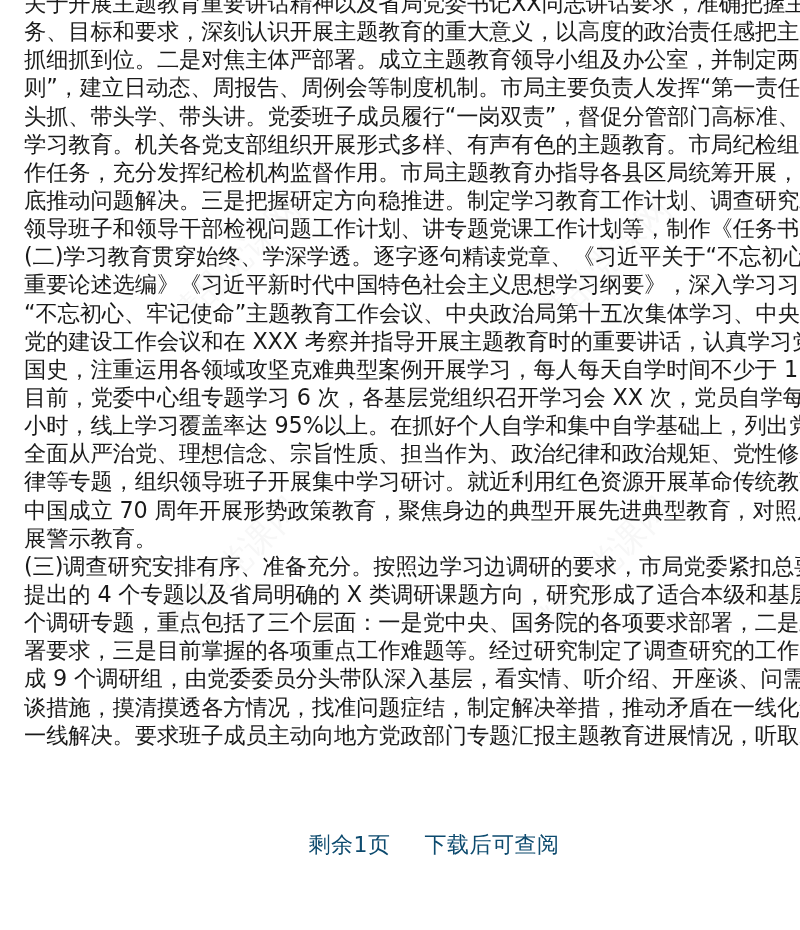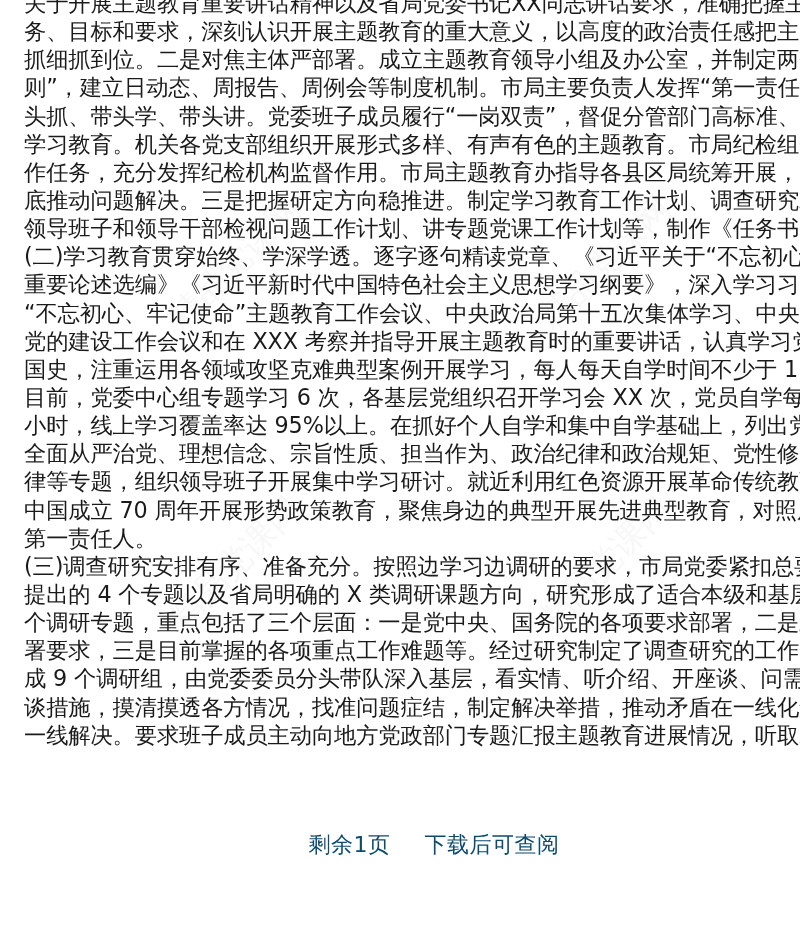--- a/index.html
+++ b/index.html
@@ -94,21 +94,21 @@
     <li class="line">(二)学习教育贯穿始终、学深学透。逐字逐句精读党章、《习近平关于“不忘初心、牢记使命”</li>
     <li class="line">重要论述选编》《习近平新时代中国特色社会主义思想学习纲要》，深入学习习近平总书记在</li>
     <li class="line">“不忘初心、牢记使命”主题教育工作会议、中央政治局第十五次集体学习、中央和国家机关</li>
     <li class="line">党的建设工作会议和在 XXX 考察并指导开展主题教育时的重要讲话，认真学习党史和新中</li>
     <li class="line">国史，注重运用各领域攻坚克难典型案例开展学习，每人每天自学时间不少于 1 小时。截至</li>
     <li class="line">目前，党委中心组专题学习 6 次，各基层党组织召开学习会 XX 次，党员自学每天平均 1.5</li>
     <li class="line">小时，线上学习覆盖率达 95%以上。在抓好个人自学和集中自学基础上，列出党的政治建设、</li>
     <li class="line">全面从严治党、理想信念、宗旨性质、担当作为、政治纪律和政治规矩、党性修养、廉洁自</li>
     <li class="line">律等专题，组织领导班子开展集中学习研讨。就近利用红色资源开展革命传统教育，结合新</li>
     <li class="line">中国成立 70 周年开展形势政策教育，聚焦身边的典型开展先进典型教育，对照反面典型开</li>
-    <li class="line">第一责任人。</li>
+    <li class="line">展警示教育。</li>
     <li class="line">(三)调查研究安排有序、准备充分。按照边学习边调研的要求，市局党委紧扣总要求和中央</li>
     <li class="line">提出的 4 个专题以及省局明确的 X 类调研课题方向，研究形成了适合本级和基层单位的 X</li>
     <li class="line">个调研专题，重点包括了三个层面：一是党中央、国务院的各项要求部署，二是上级党委部</li>
     <li class="line">署要求，三是目前掌握的各项重点工作难题等。经过研究制定了调查研究的工作方案，拟形</li>
     <li class="line">成 9 个调研组，由党委委员分头带队深入基层，看实情、听介绍、开座谈、问需求、话心声、</li>
     <li class="line">谈措施，摸清摸透各方情况，找准问题症结，制定解决举措，推动矛盾在一线化解、问题在</li>
     <li class="line">一线解决。要求班子成员主动向地方党政部门专题汇报主题教育进展情况，听取对工作的意</li>
   </ul>
 </div>
 

